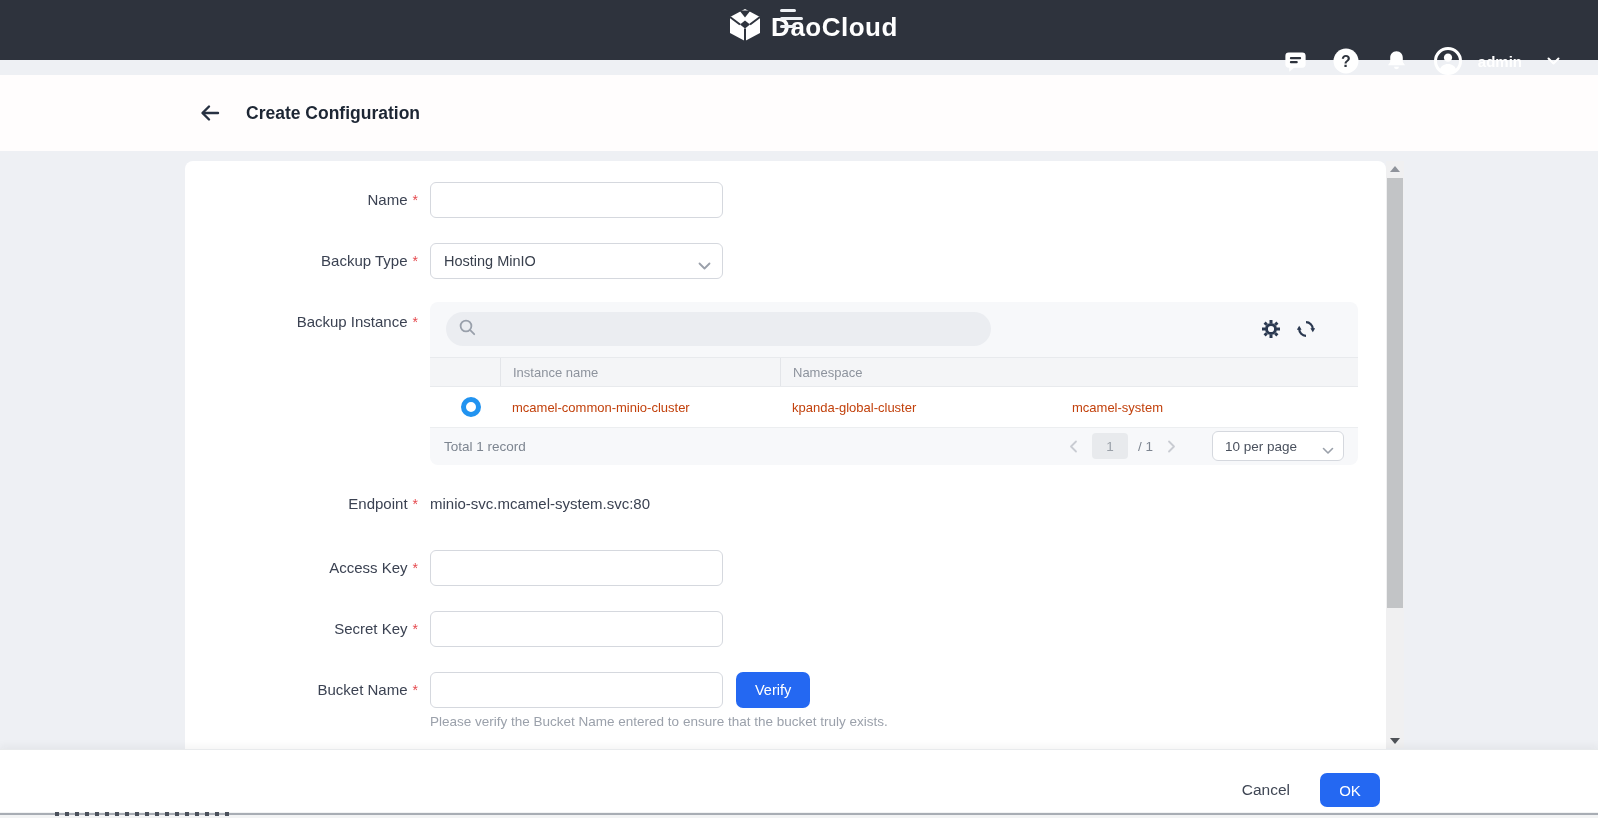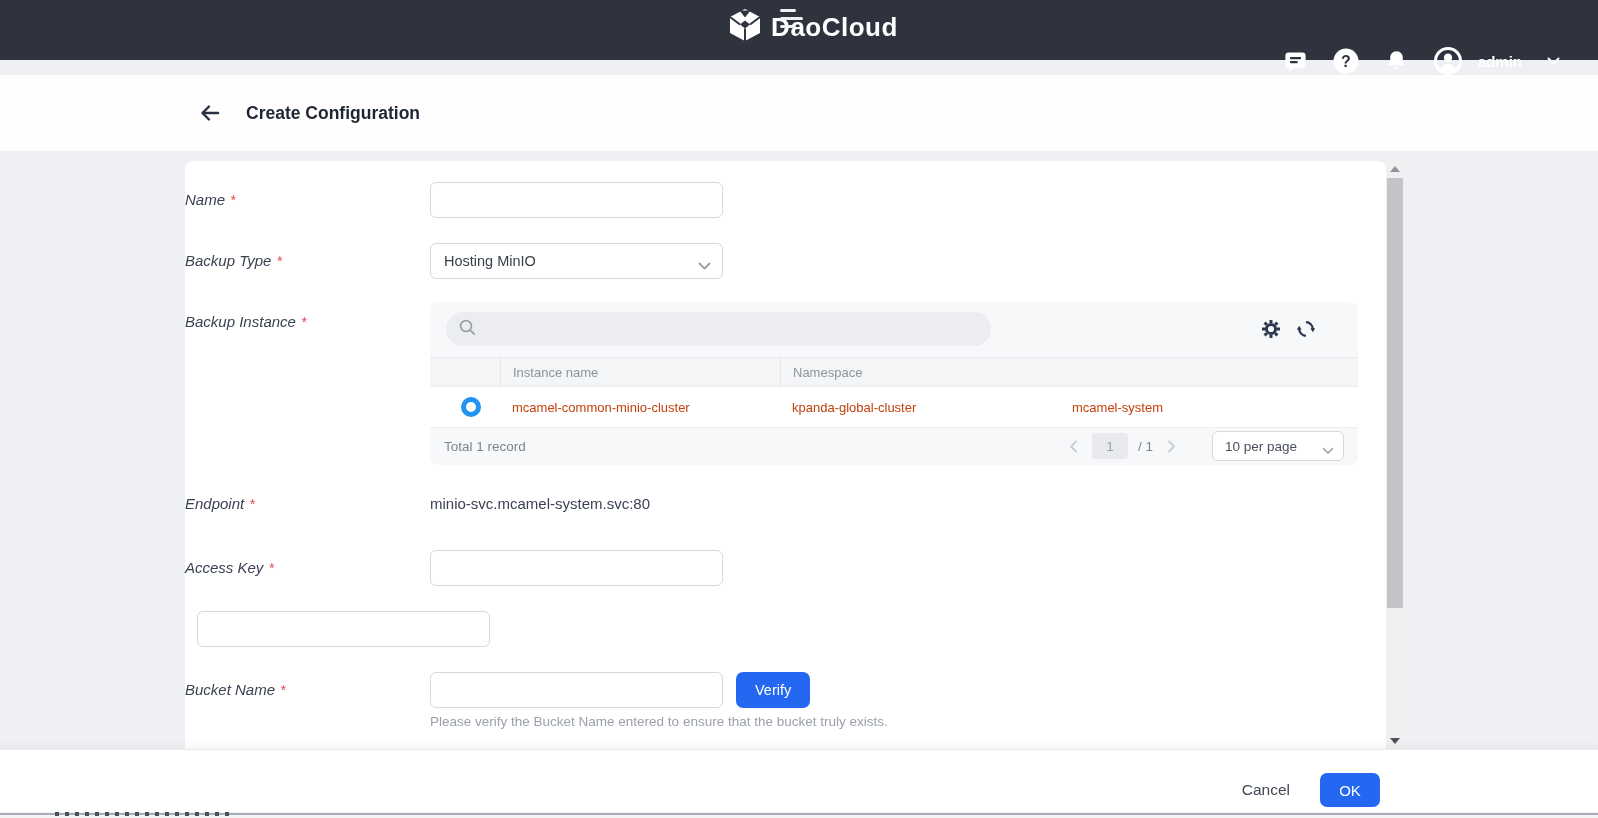--- a/index.html
+++ b/index.html
@@ -38,22 +38,22 @@
   .back-btn { display:flex; cursor:pointer; }
   .page-title { font-size:17.5px; font-weight:700; color:#1d2634; }
 
   
   .card {
     position:absolute; left:185px; top:161px; width:1201px; height:657px;
     background:#fff; border-radius:8px 8px 0 0; z-index:1;
   }
   .form-row { position:absolute; left:0; display:flex; align-items:flex-start; }
   .lbl {
-    width:233px; text-align:left; font-size:15px; color:#3b4252;
-    line-height:36px; white-space:nowrap; flex:0 0 233px;font-style:italic;
+    width:233px; text-align:right; font-size:15px; color:#3b4252;
+    line-height:36px; white-space:nowrap; flex:0 0 233px;
   }
   .req { color:#e5484d; margin-left:5px; font-size:14px; }
   .ctrl { margin-left:12px; }
   .text-input {
     width:293px; height:36px; border:1px solid #d5d8de; border-radius:6px;
     background:#fff; font-family:inherit; font-size:14.5px; color:#333a46;
     padding:0 12px; outline:none;
   }
   .select-box {
     width:293px; height:36px; border:1px solid #d5d8de; border-radius:6px;
@@ -343,20 +343,21 @@
     <div class="lbl"><span>Endpoint</span><span class="req">*</span></div>
     <div class="ctrl"><span class="static-value">minio-svc.mcamel-system.svc:80</span></div>
   </div>
 
   <div class="form-row" style="top:389px;">
     <div class="lbl"><span>Access Key</span><span class="req">*</span></div>
     <div class="ctrl"><input class="text-input" type="text" value="" style=""></div>
   </div>
 
   <div class="form-row" style="top:450px;">
+    <div class="lbl"><span>Secret Key</span><span class="req">*</span></div>
     <div class="ctrl"><input class="text-input" type="text" value="" style=""></div>
   </div>
 
   <div class="form-row" style="top:511px;">
     <div class="lbl"><span>Bucket Name</span><span class="req">*</span></div>
     <div class="ctrl"><input class="text-input" type="text" value="" style=""></div>
     <button class="verify-btn">Verify</button>
   </div>
   <div class="help-text">Please verify the Bucket Name entered to ensure that the bucket truly exists.</div>
 </div>

